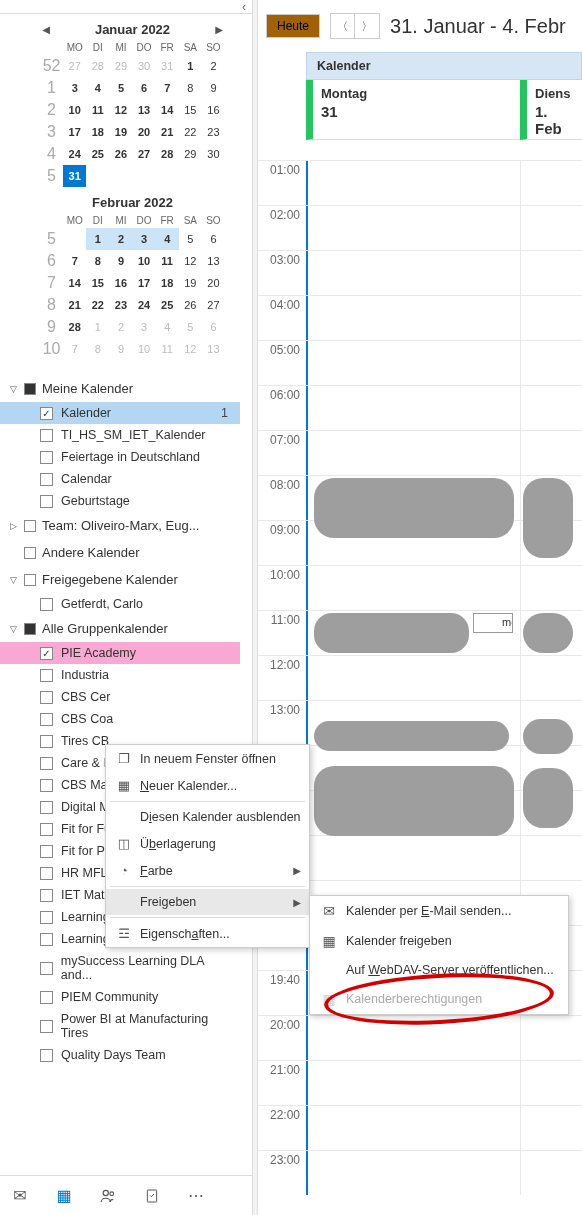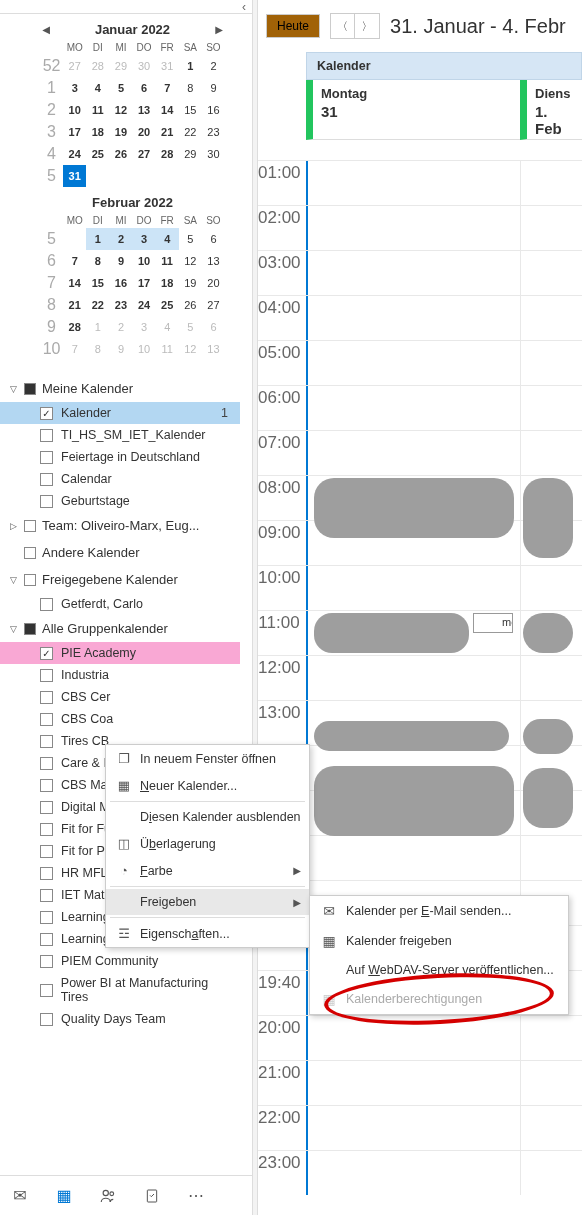--- a/index.html
+++ b/index.html
@@ -53,21 +53,21 @@
 .cal-hdr-bar { background: #d6e6f5; padding: 6px 10px; font-size: 12.5px; color: #333; margin-left: 48px; font-weight: 600; border: 1px solid #c0d5e8; }
 .day-hdr-row { display: flex; margin-left: 48px; height: 60px; }
 .day-hdr { border-left: 7px solid #22c55e; border-bottom: 1px solid #ddd; padding: 6px 8px; }
 .day-hdr.mon { width: 214px; }
 .day-hdr.tue { flex: 1; }
 .day-hdr .dn { font-size: 13px; font-weight: 700; }
 .day-hdr .dnum { font-size: 15px; font-weight: 700; margin-top: 2px; }
 
 .grid { position: absolute; left: 0; top: 160px; right: 0; bottom: 0; }
 .hour-row { display: flex; height: 45px; border-top: 1px solid #e8e8e8; }
-.hour-label { width: 48px; text-align: center; padding: 2px 6px 0 0; font-size: 17px; color: #666; }
+.hour-label { width: 48px; text-align: right; padding: 2px 6px 0 0; font-size: 12px; color: #666; }
 .hour-cells { flex: 1; display: flex; }
 .hour-cell { border-left: 1px solid #e8e8e8; position: relative; }
 .hour-cell.mon { width: 214px; border-left: 2px solid #0078d4; }
 .hour-cell.tue { flex: 1; }
 
 .evt { position: absolute; background: #cfe2f3; border-left: 4px solid #0078d4; font-size: 11px; padding: 2px 4px; overflow: hidden; }
 .evt.blur { background: #9e9e9e; border-radius: 20px; border: none; }
 
 .ctx-menu { position: absolute; left: 105px; top: 744px; width: 205px; background: #fff; border: 1px solid #ccc; box-shadow: 2px 2px 6px rgba(0,0,0,0.2); z-index: 100; font-size: 12.5px; }
 .ctx-item { display: flex; align-items: center; padding: 6px 8px; cursor: pointer; }
@@ -359,20 +359,24 @@
         <span class="cb"></span>
         <span>IET Maturity Assessment Tires</span>
       </div>
       <div class="cal-item">
         <span class="cb"></span>
         <span>Learning @ Manufacturing Ti...</span>
       </div>
       <div class="cal-item">
         <span class="cb"></span>
         <span>Learning @ Tires</span>
+      </div>
+      <div class="cal-item">
+        <span class="cb"></span>
+        <span>mySuccess Learning DLA and...</span>
       </div>
       <div class="cal-item">
         <span class="cb"></span>
         <span>PIEM Community</span>
       </div>
       <div class="cal-item">
         <span class="cb"></span>
         <span>Power BI at Manufacturing Tires</span>
       </div>
       <div class="cal-item">

